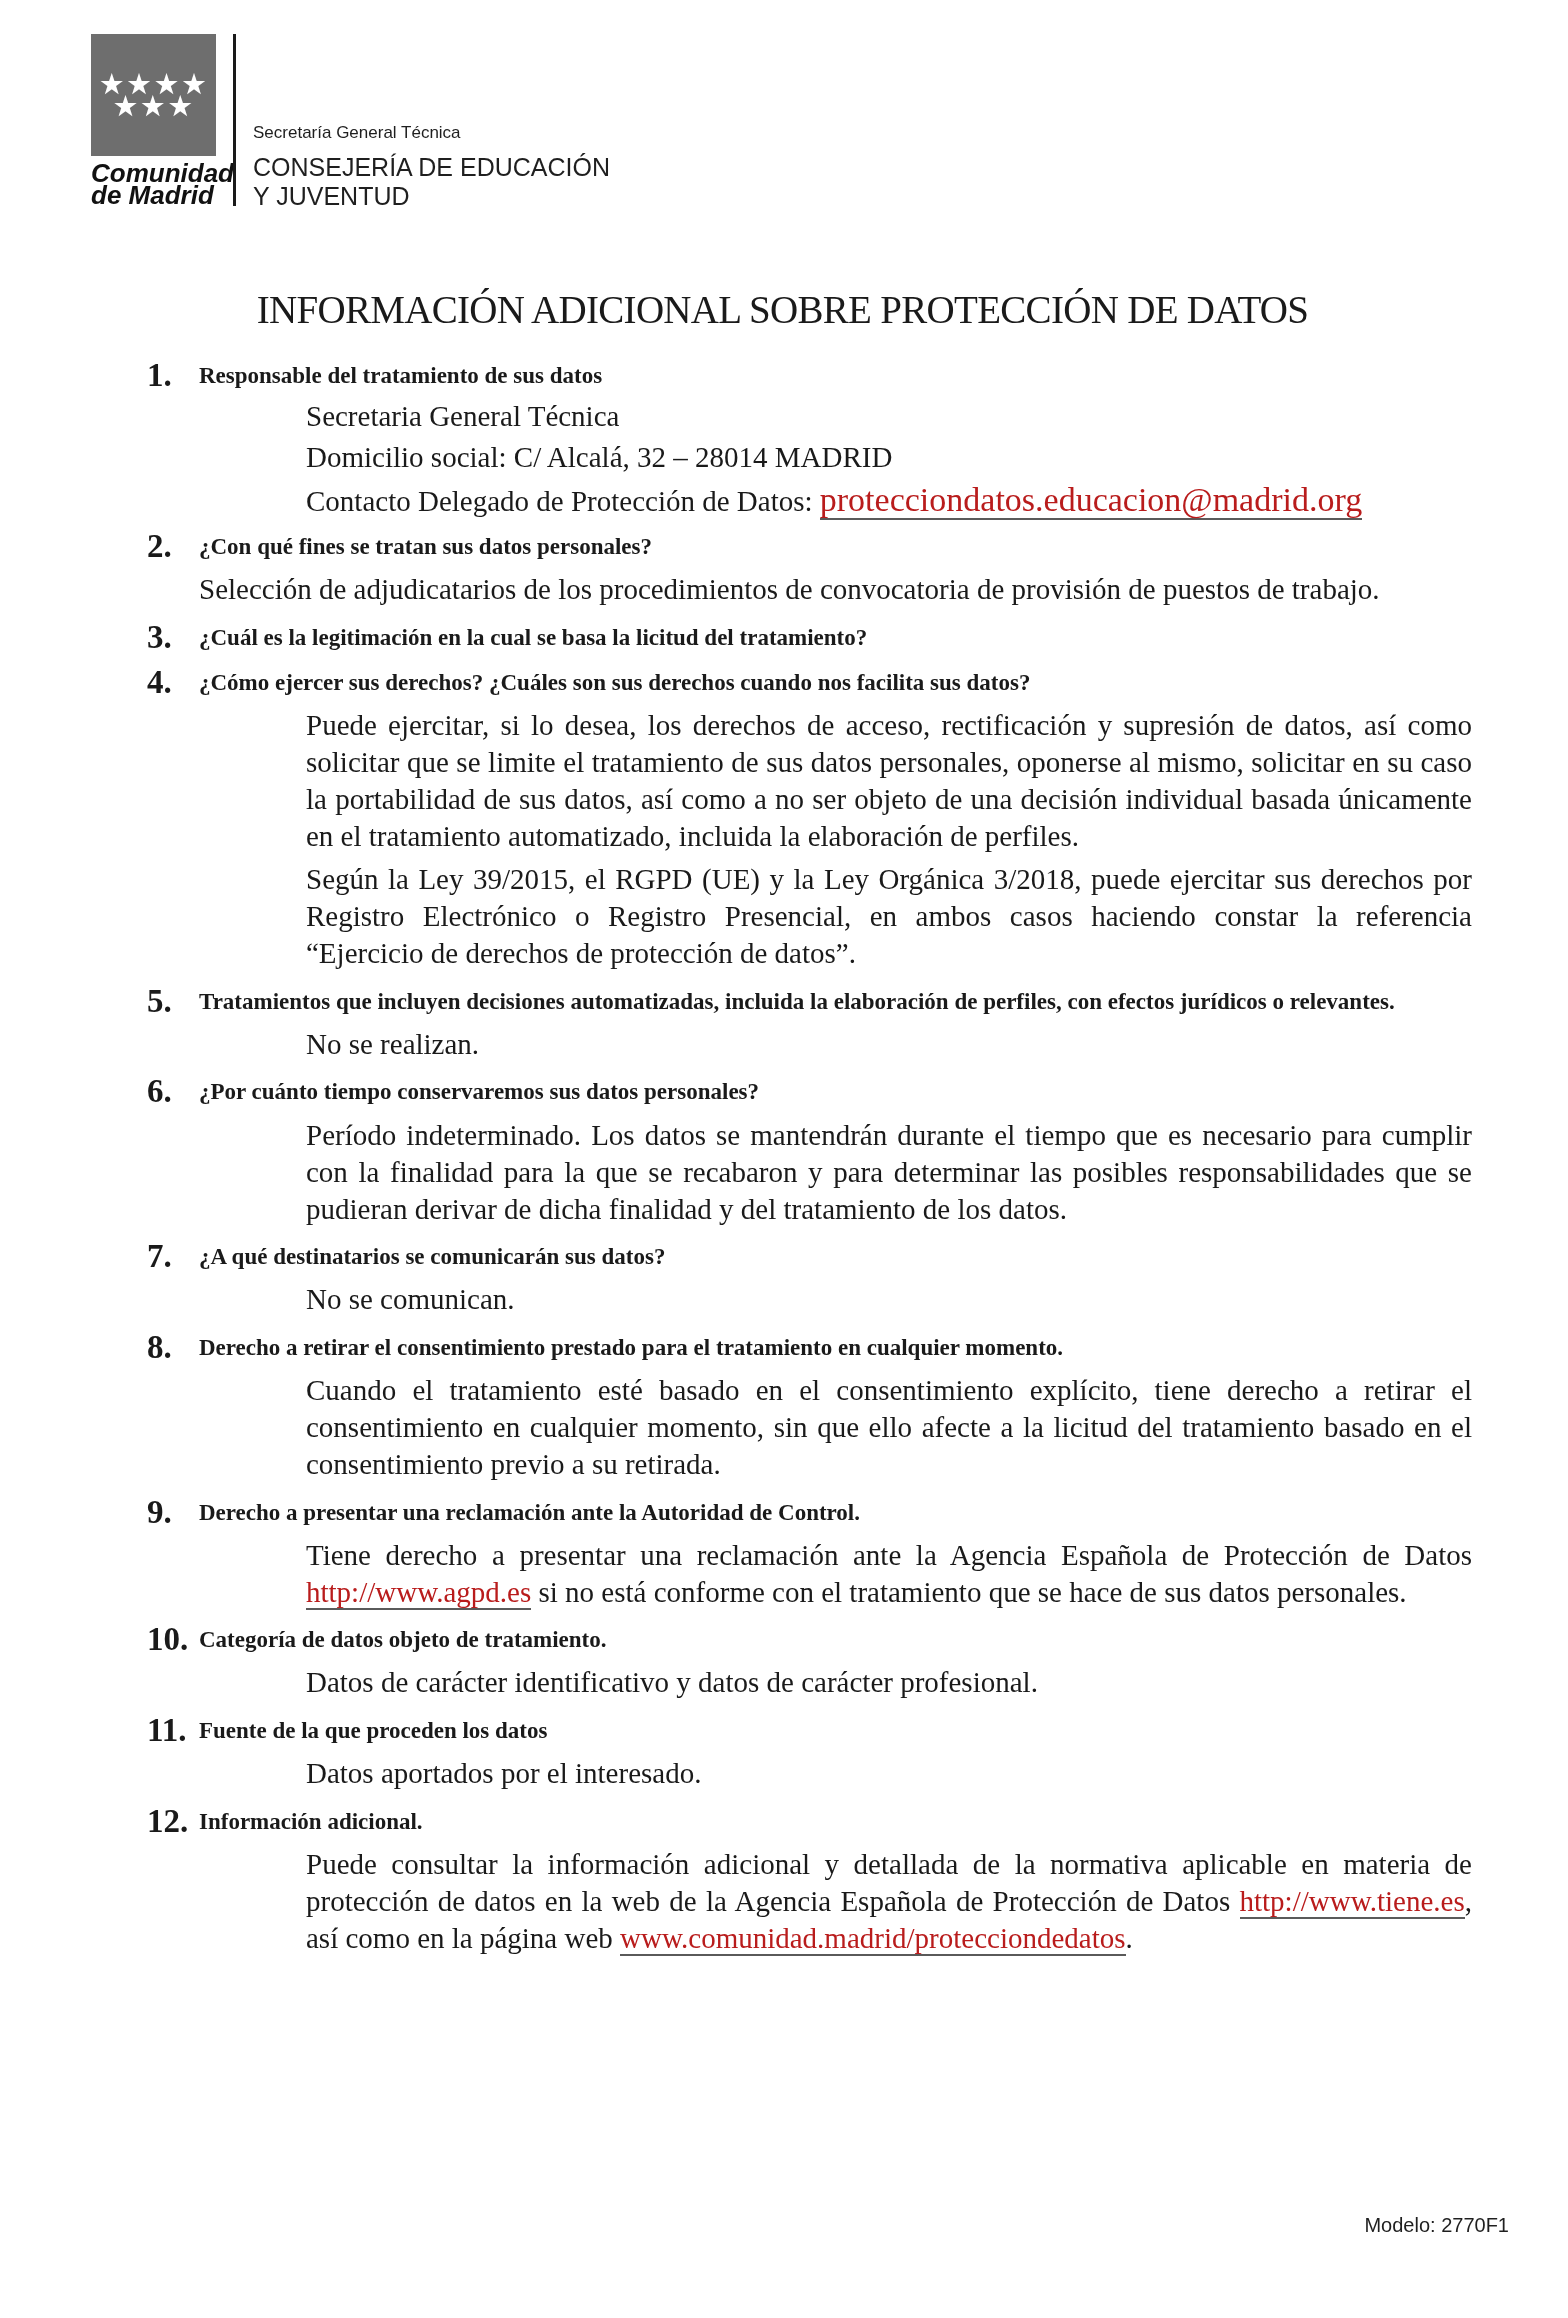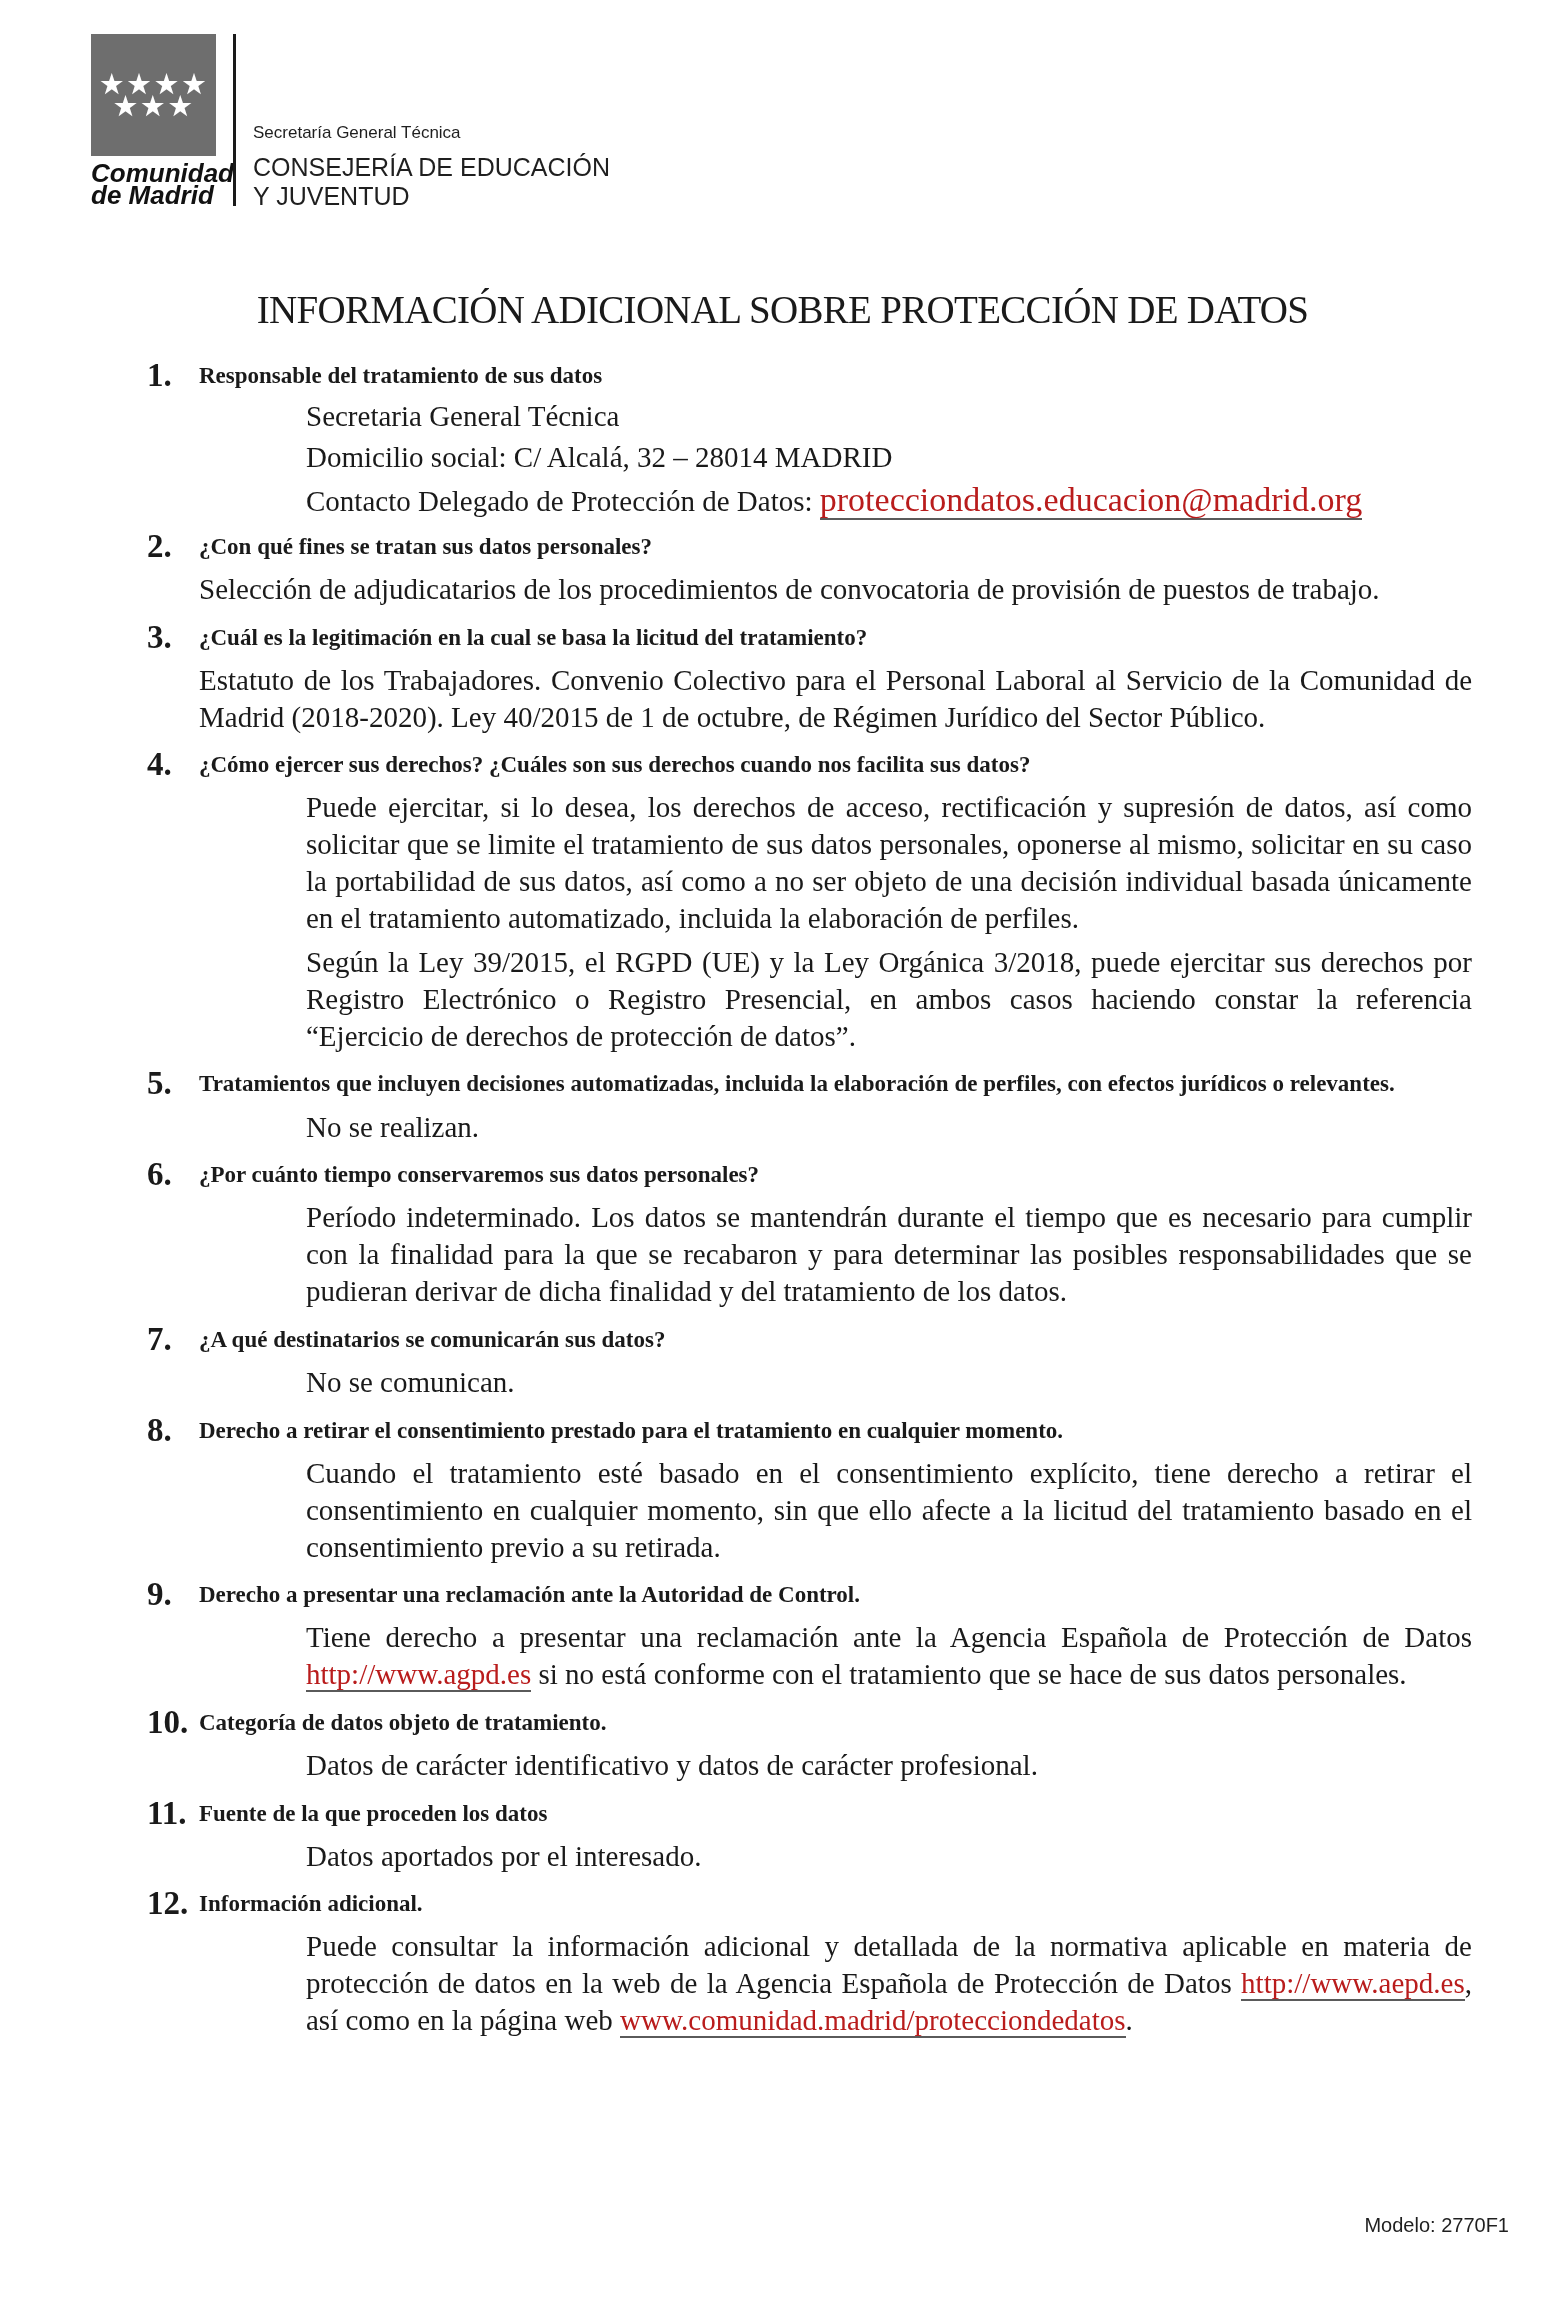--- a/index.html
+++ b/index.html
@@ -128,23 +128,20 @@
       <span class="sec-num">2.</span>
       <div class="sec-head">¿Con qué fines se tratan sus datos personales?</div>
       <div class="sec-body shallow">
         <p>Selección de adjudicatarios de los procedimientos de convocatoria de provisión de puestos de trabajo.</p>
       </div>
     </div>
 
     <div class="section">
       <span class="sec-num">3.</span>
       <div class="sec-head">¿Cuál es la legitimación en la cual se basa la licitud del tratamiento?</div>
-      <div class="sec-body shallow">
-        <p>Estatuto de los Trabajadores. Convenio Colectivo para el Personal Laboral al Servicio de la Comunidad de Madrid (2018-2020). Ley 40/2015 de 1 de octubre, de Régimen Jurídico del Sector Público.</p>
-      </div>
     </div>
 
     <div class="section">
       <span class="sec-num">4.</span>
       <div class="sec-head">¿Cómo ejercer sus derechos? ¿Cuáles son sus derechos cuando nos facilita sus datos?</div>
       <div class="sec-body">
         <p>Puede ejercitar, si lo desea, los derechos de acceso, rectificación y supresión de datos, así como solicitar que se limite el tratamiento de sus datos personales, oponerse al mismo, solicitar en su caso la portabilidad de sus datos, así como a no ser objeto de una decisión individual basada únicamente en el tratamiento automatizado, incluida la elaboración de perfiles.</p>
         <p>Según la Ley 39/2015, el RGPD (UE) y la Ley Orgánica 3/2018, puede ejercitar sus derechos por Registro Electrónico o Registro Presencial, en ambos casos haciendo constar la referencia “Ejercicio de derechos de protección de datos”.</p>
       </div>
     </div>
@@ -202,21 +199,21 @@
       <div class="sec-head">Fuente de la que proceden los datos</div>
       <div class="sec-body">
         <p class="no-justify">Datos aportados por el interesado.</p>
       </div>
     </div>
 
     <div class="section">
       <span class="sec-num">12.</span>
       <div class="sec-head">Información adicional.</div>
       <div class="sec-body">
-        <p><span>Puede consultar la información adicional y detallada de la normativa aplicable en materia de protección de datos en la web de la Agencia Española de Protección de Datos </span><span class="doc-link">http://www.aepd.es</span><span>, así como en la página web </span><span class="doc-link">www.comunidad.madrid/protecciondedatos</span><span>.</span></p>
+        <p><span>Puede consultar la información adicional y detallada de la normativa aplicable en materia de protección de datos en la web de la Agencia Española de Protección de Datos </span><span class="doc-link">http://www.tiene.es</span><span>, así como en la página web </span><span class="doc-link">www.comunidad.madrid/protecciondedatos</span><span>.</span></p>
       </div>
     </div>
 
   </div>
 
   <div class="footer">Modelo: 2770F1</div>
 
 </div>
 
 

